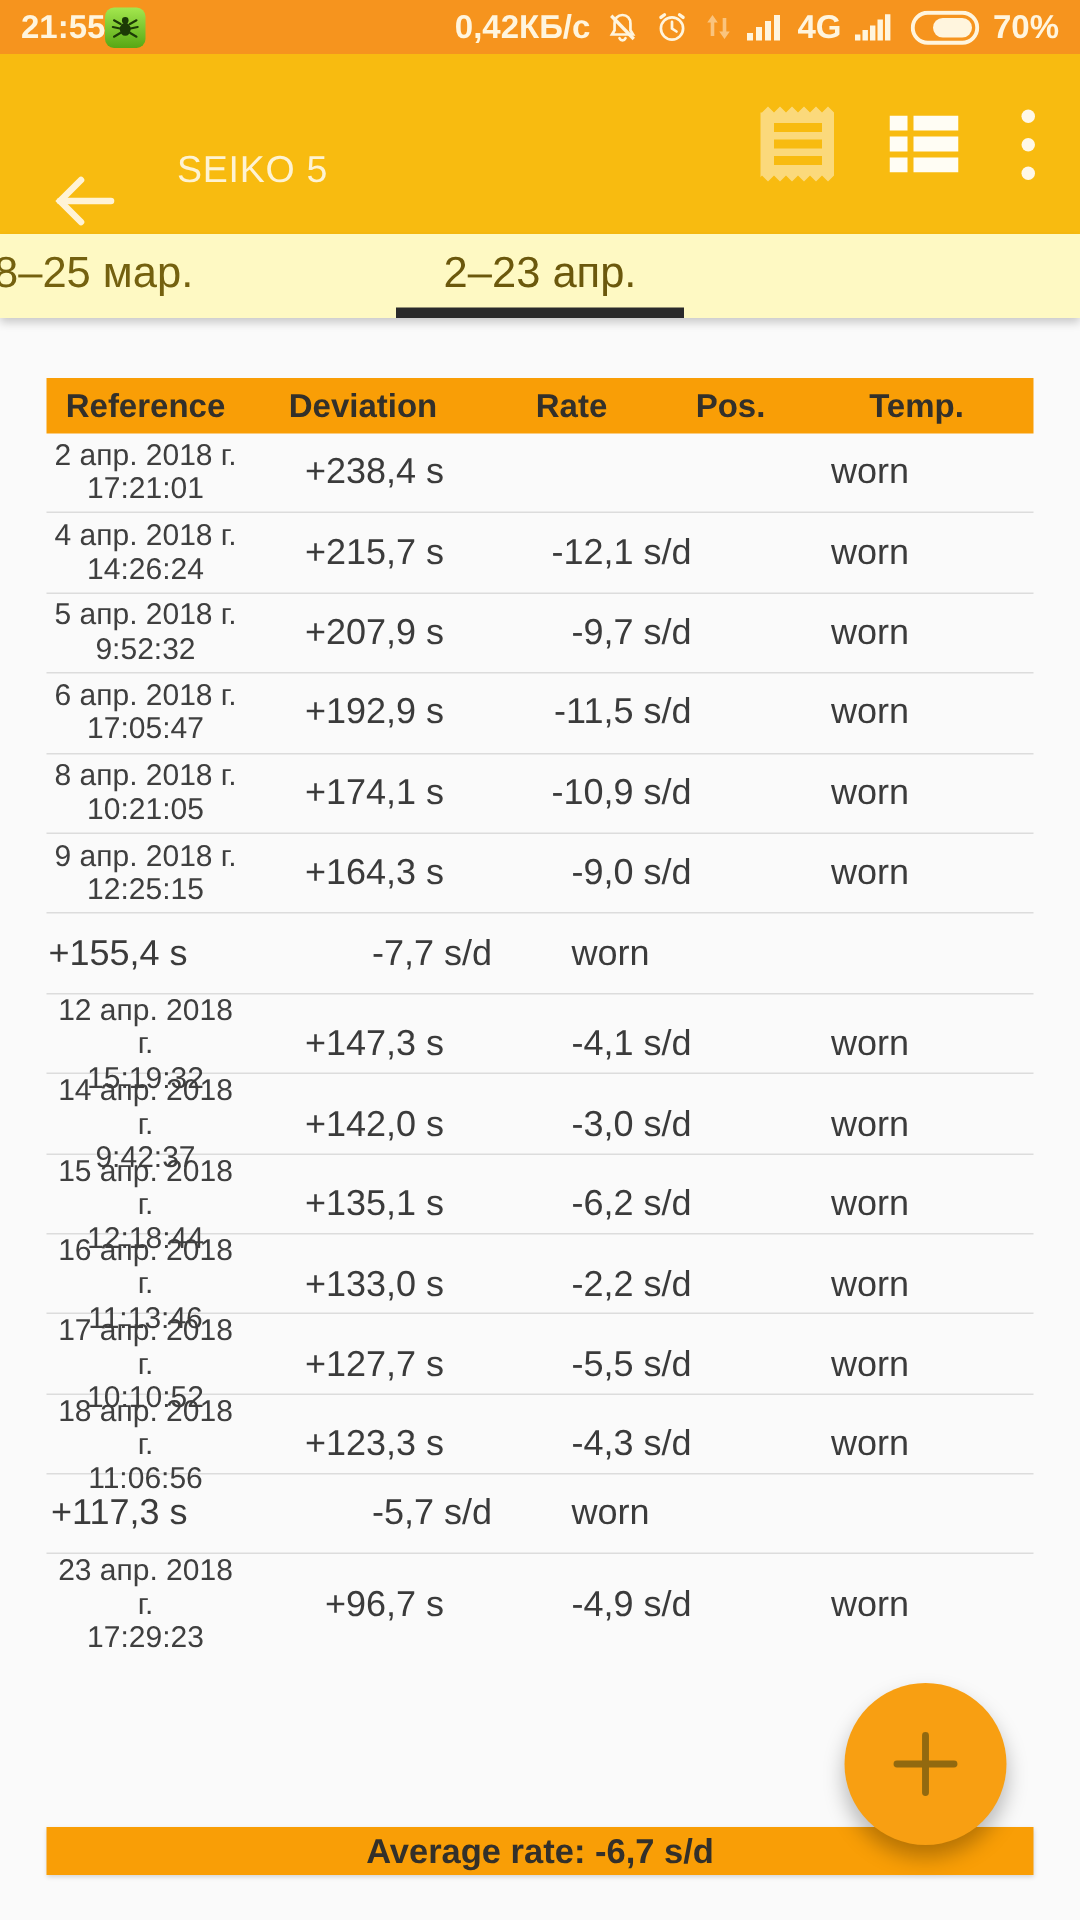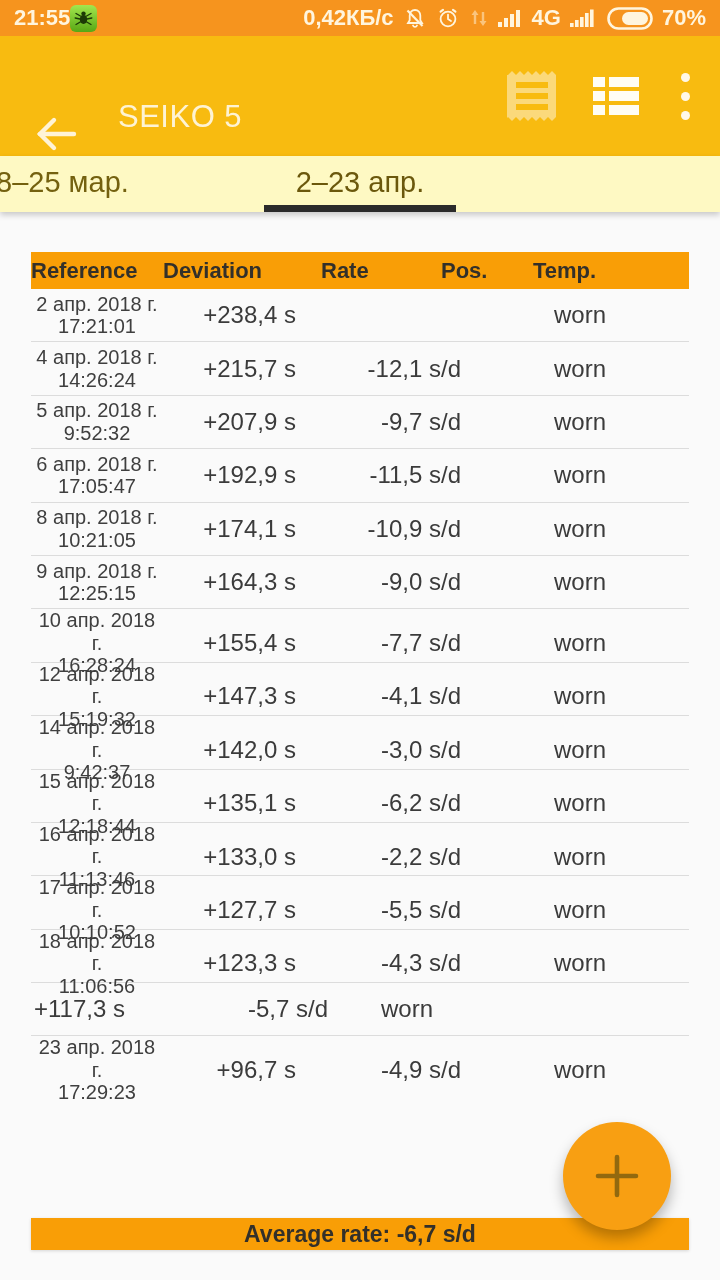--- a/index.html
+++ b/index.html
@@ -14,38 +14,38 @@
   .sb-right{margin-left:auto;display:flex;align-items:center;gap:9px;}
   .drweb{width:27px;height:27px;border-radius:6px;background:linear-gradient(180deg,#A3E74E 0%,#57A714 100%);
          display:flex;align-items:center;justify-content:center;}
   .sb-ico{display:block;}
 
   
   .appbar{position:absolute;top:36px;left:0;right:0;height:120px;background:#F8BB10;}
   .back{position:absolute;left:34px;top:76px;width:44px;height:44px;cursor:pointer;}
   .titles{position:absolute;left:118px;top:57px;}
   .title{font-size:37px;font-weight:700;color:#FFFFFF;letter-spacing:.5px;line-height:40px;}
-  .subtitle{font-size:31px;color:rgba(255,255,255,.82);margin-top:6px;letter-spacing:.5px;}
+  .subtitle{font-size:25px;color:rgba(255,255,255,.82);margin-top:6px;letter-spacing:.5px;}
   .actions{position:absolute;right:24px;top:0;height:120px;display:flex;align-items:center;gap:36px;}
   .dots{display:flex;flex-direction:column;gap:10px;padding:6px;}
   .dots span{width:9px;height:9px;border-radius:50%;background:#FFF8E8;}
 
   
   .tabs{position:absolute;top:156px;left:0;right:0;height:56px;background:#fef9c3;
         box-shadow:0 3px 6px rgba(0,0,0,.20);z-index:3;}
   .tab{position:absolute;top:0;height:49px;line-height:52px;font-size:29px;color:#74610F;white-space:nowrap;cursor:pointer;}
   .tab-1{left:-4px;}
   .tab-2{left:264px;width:192px;text-align:center;color:#6B580C;}
   .tab-indicator{position:absolute;left:264px;bottom:0;width:192px;height:7px;background:#2B2B2B;}
 
   
   .theader{position:absolute;left:31px;top:252px;width:658px;height:37px;background:#F99E06;
            display:grid;grid-template-columns:132px 158px 120px 92px 156px;align-items:center;
            font-weight:700;font-size:22px;color:#33302A;z-index:1;}
-  .th{text-align:left;}
+  .th{text-align:center;}
   .tbody{position:absolute;left:31px;top:289px;width:658px;}
   .trow{display:grid;grid-template-columns:132px 158px 120px 200px 48px;height:53.4px;
         box-sizing:border-box;border-bottom:1px solid #DCDCDC;cursor:pointer;gap:13px;}
   .trow:last-child{border-bottom:none;}
   .td{align-self:center;color:#3B3B3B;}
   .td.ref{text-align:center;font-size:20px;line-height:22.5px;color:#3F3F3F;}
   .td.dev{text-align:right;padding-right:38px;font-size:24px;}
   .td.rate{text-align:right;padding-right:6px;font-size:24px;}
   .td.pos{text-align:center;font-size:24px;}
 
@@ -227,24 +227,20 @@
         <div class="td ref">
           <div>9 апр. 2018 г.</div>
           <div>12:25:15</div>
         </div>
         <div class="td dev">+164,3 s</div>
         <div class="td rate">-9,0 s/d</div>
         <div class="td pos">worn</div>
         <div class="td temp"></div>
       </div>
       <div class="trow">
-        <div class="td ref">
-          <div>10 апр. 2018 г.</div>
-          <div>16:28:24</div>
-        </div>
         <div class="td dev">+155,4 s</div>
         <div class="td rate">-7,7 s/d</div>
         <div class="td pos">worn</div>
         <div class="td temp"></div>
       </div>
       <div class="trow">
         <div class="td ref">
           <div>12 апр. 2018 г.</div>
           <div>15:19:32</div>
         </div>

